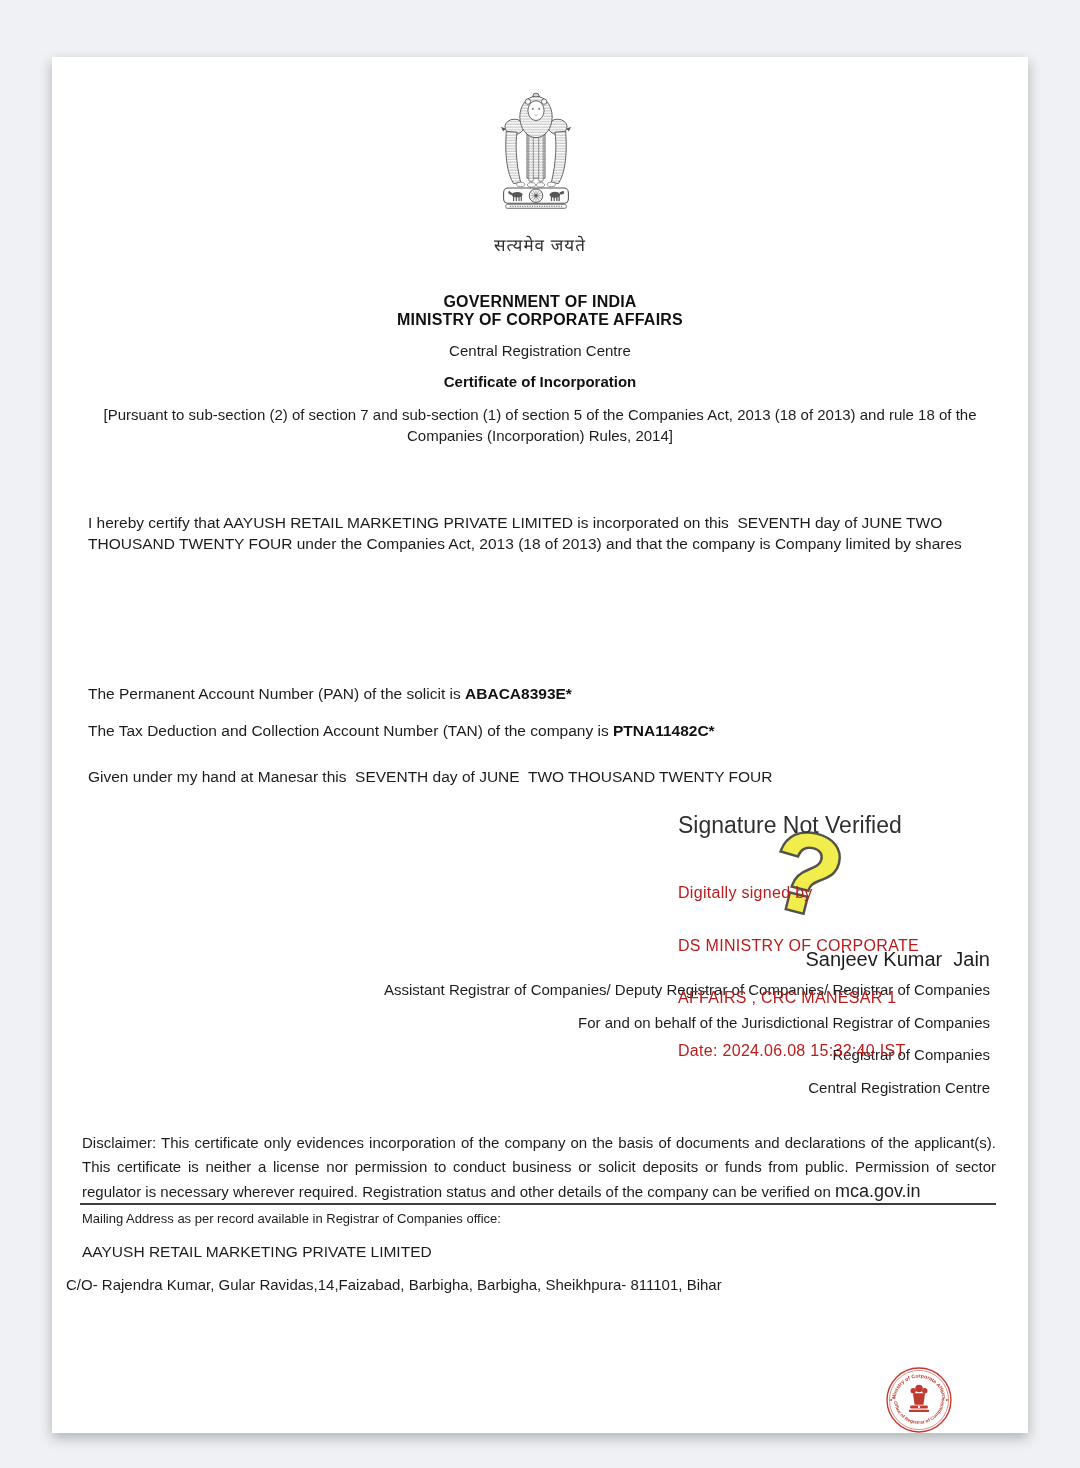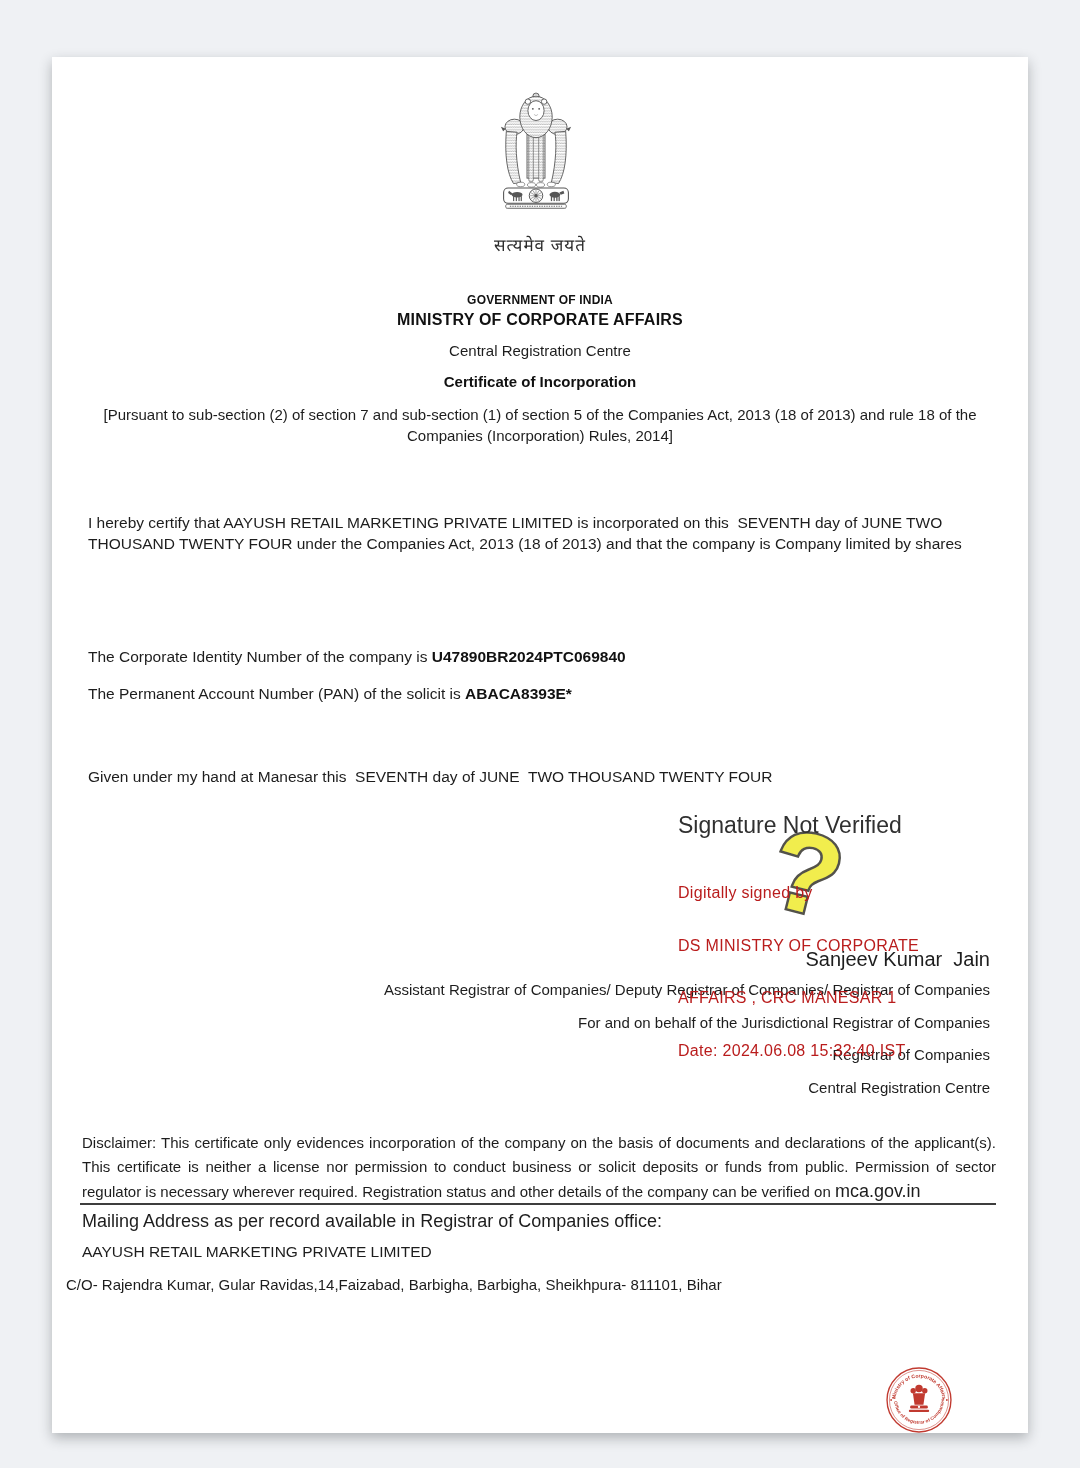--- a/index.html
+++ b/index.html
@@ -17,21 +17,21 @@
     background:#ffffff;
     box-shadow:0 5px 12px rgba(30,35,40,.30);
     padding-left:15px;
   }
   .abs { position:absolute; }
   .ctr { left:0; right:0; text-align:center; }
 
   .emblem-svg { left:439px; top:31px; width:90px; height:142px; opacity:.88; }
   .motto { top:176px; font-size:17px; color:#2c2c2c; letter-spacing:1px; }
 
-  .hdr-gov      { top:236px; font-size:12px; font-weight:bold; color:#111; letter-spacing:.2px; }
+  .hdr-gov      { top:236px; font-size:16px; font-weight:bold; color:#111; letter-spacing:.2px; }
   .hdr-min      { top:254px; font-size:16px; font-weight:bold; color:#111; letter-spacing:.2px; }
   .hdr-crc      { top:285px; font-size:15px; }
   .hdr-title    { top:316px; font-size:15px; font-weight:bold; color:#111; }
   .pursuant     { top:347px; left:38px; width:900px; text-align:center; font-size:15px; line-height:21px; }
 
   .certify      { top:455px; left:36px; width:906px; font-size:15.5px; line-height:21px; white-space:pre-wrap; }
   .idline       { left:36px; width:906px; font-size:15.5px; white-space:pre-wrap; }
   .idline b     { font-weight:bold; color:#111; }
   .cin { top:591px; } .pan { top:628px; } .tan { top:665px; }
   .given        { top:711px; left:36px; width:906px; font-size:15.5px; white-space:pre-wrap; }
@@ -44,21 +44,21 @@
   .sgn-name  { top:891px; font-size:20px; }
   .sgn-r1    { top:924px; }
   .sgn-r2    { top:957px; }
   .sgn-r3    { top:989px; }
   .sgn-r4    { top:1022px; }
 
   .disclaimer   { top:1074px; left:30px; width:914px; font-size:15px; line-height:24px; text-align:justify; white-space:pre-wrap; }
   .disclaimer .site { font-size:18px; }
   .divider      { left:28px; top:1146px; width:916px; border-top:2px solid #3d3d3d; height:0; }
 
-  .mail-head    { top:1154px; left:30px; width:914px; font-size:18px; }
+  .mail-head    { top:1154px; left:30px; width:914px; font-size:13px; }
   .mail-co      { top:1186px; left:30px; width:914px; font-size:15.5px; }
   .mail-addr    { top:1219px; left:14px; width:914px; font-size:15px; }
   .mail-note    { top:1252px; left:30px; width:914px; font-size:15px; }
 
   .seal-svg     { left:833px; top:1309px; width:68px; height:68px; }
 </style>
 </head>
 <body>
 
 <div class="page">
@@ -133,22 +133,22 @@
   <div class="abs ctr motto">सत्यमेव जयते</div>
 
   <div class="abs ctr hdr-gov">GOVERNMENT OF INDIA</div>
   <div class="abs ctr hdr-min">MINISTRY OF CORPORATE AFFAIRS</div>
   <div class="abs ctr hdr-crc">Central Registration Centre</div>
   <div class="abs ctr hdr-title">Certificate of Incorporation</div>
   <div class="abs pursuant">[Pursuant to sub-section (2) of section 7 and sub-section (1) of section 5 of the Companies Act, 2013 (18 of 2013) and rule 18 of the Companies (Incorporation) Rules, 2014]</div>
 
   <div class="abs certify">I hereby certify that AAYUSH RETAIL MARKETING PRIVATE LIMITED is incorporated on this  SEVENTH day of JUNE TWO THOUSAND TWENTY FOUR under the Companies Act, 2013 (18 of 2013) and that the company is Company limited by shares</div>
 
-  <div class="abs idline cin"><span>The Corporate Identity Number of the company is </span><b>U47890BR2024PTC069840</b></div>
   <div class="abs idline pan"><span>The Permanent Account Number (PAN) of the solicit is </span><b>ABACA8393E*</b></div>
+  <div class="abs idline tan"><span>The Tax Deduction and Collection Account Number (TAN) of the company is </span><b>PTNA11482C*</b></div>
 
   <div class="abs given">Given under my hand at Manesar this  SEVENTH day of JUNE  TWO THOUSAND TWENTY FOUR</div>
 
   <svg class="abs sig-qmark" viewBox="0 0 130 122" xmlns="http://www.w3.org/2000/svg">
     <text x="65" y="100" transform="rotate(14 65 60)" text-anchor="middle" font-family="Liberation Sans, sans-serif" font-size="112" font-weight="bold" fill="#f1ed4d" stroke="#53524b" stroke-width="5" style="paint-order:stroke">?</text>
   </svg>
   <div class="abs sig-title">Signature Not Verified</div>
   <div class="abs sig-lines">
     <div>Digitally signed by</div>
     <div>DS MINISTRY OF CORPORATE</div>

